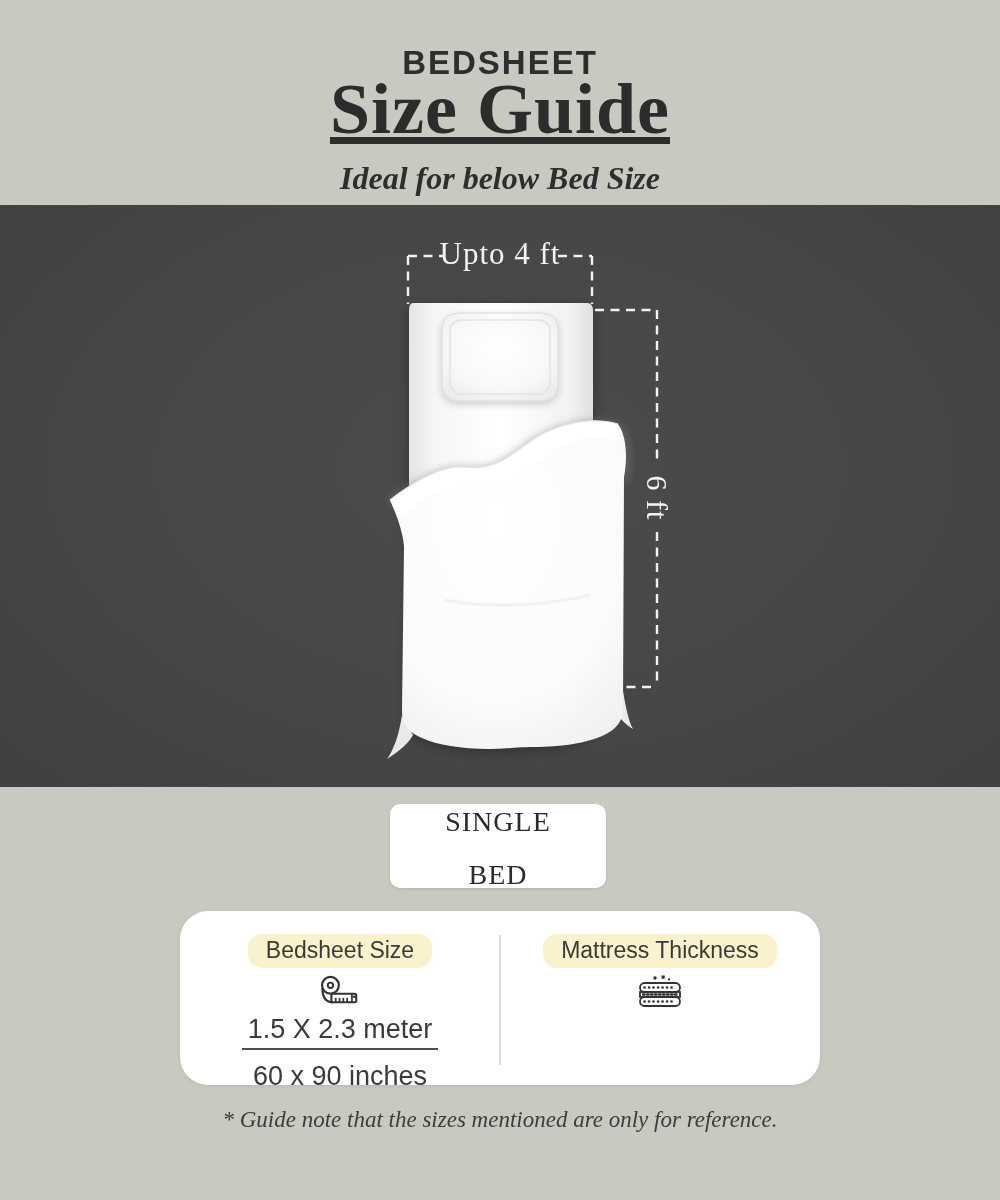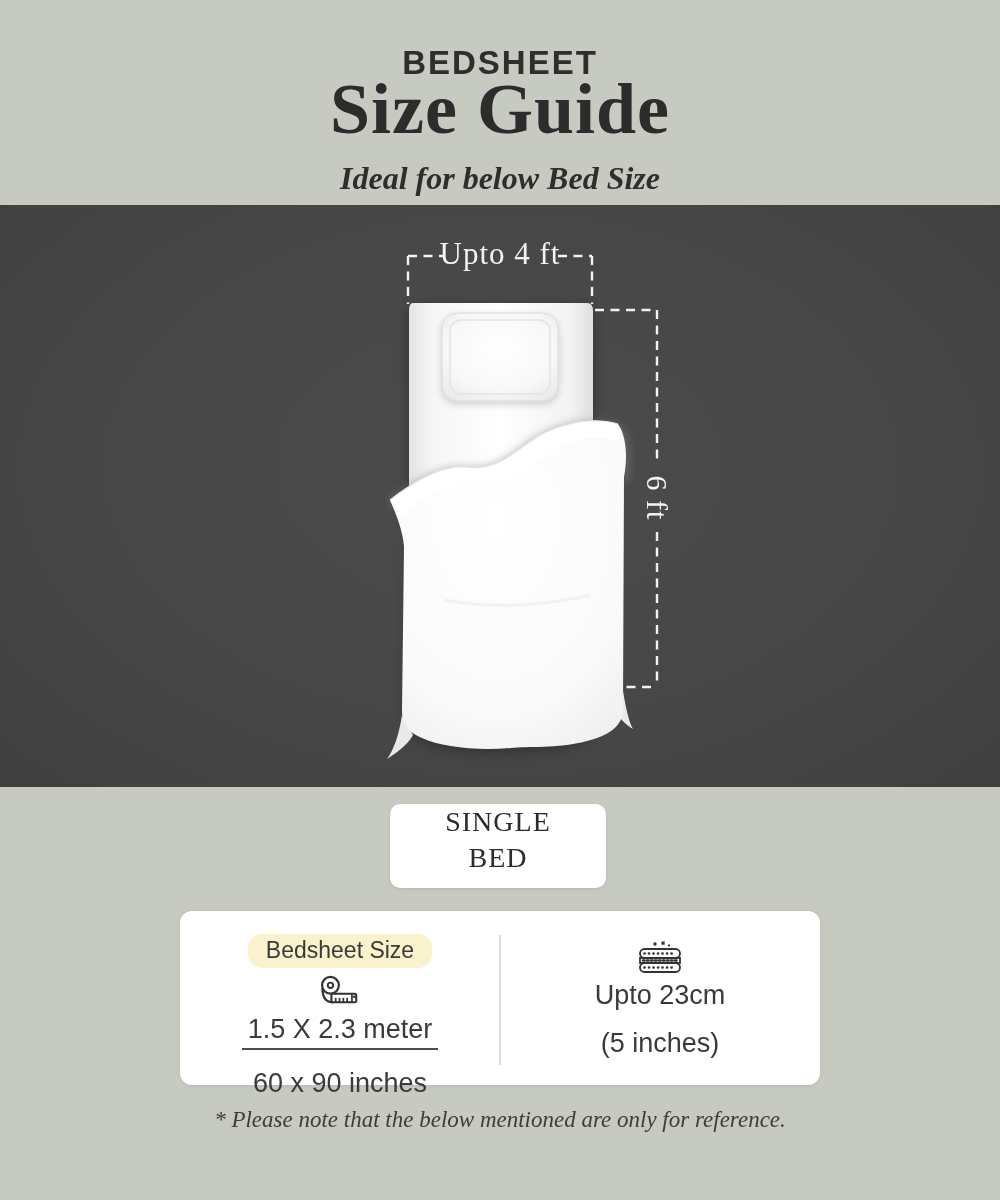--- a/index.html
+++ b/index.html
@@ -14,20 +14,21 @@
   .kicker {
     position:absolute; top:44px; left:0; width:100%;
     text-align:center;
     font-family:"Liberation Sans","DejaVu Sans",sans-serif;
     font-size:33px; font-weight:700; letter-spacing:2px; color:#2e2e2e;
   }
   .title {
     position:absolute; top:68px; left:0; width:100%;
     text-align:center; font-size:72px; font-weight:600; color:#2c2c2c;
     letter-spacing:1px;
+    text-decoration:underline;
   }
   .subtitle {
     position:absolute; top:160px; left:0; width:100%;
     text-align:center; font-style:italic; font-size:32px; font-weight:600; color:#2e2e2e;
   }
 
   
   .panel {
     position:absolute; left:0; top:205px; width:1000px; height:582px;
     background:radial-gradient(ellipse at 50% 45%, #4b4b4b 0%, #474747 55%, #404040 100%);
@@ -45,47 +46,47 @@
     transform:translate(-50%,-50%) rotate(90deg);
     font-size:30px; color:#f3f3f3; letter-spacing:1px; white-space:nowrap;
   }
 
   
   .bed-type-box {
     position:absolute; left:390px; top:804px; width:216px; height:84px;
     background:#ffffff; border-radius:10px;
     box-shadow:0 1px 3px rgba(0,0,0,0.10);
     display:flex; flex-direction:column; align-items:center; justify-content:flex-start;
-    font-size:28px; letter-spacing:1px; color:#2b2b2b; line-height:1.3;
+    font-size:28px; letter-spacing:1px; color:#2b2b2b; line-height:1.3;gap:17px;
   }
 
   
   .spec-card {
     position:absolute; left:180px; top:911px; width:640px; height:174px;
-    background:#ffffff; border-radius:12px;
+    background:#ffffff; border-radius:28px;
     box-shadow:0 1px 4px rgba(0,0,0,0.08);
     display:flex;
   }
   .spec-divider {
     position:absolute; left:50%; top:24px; bottom:20px; width:2px;
     background:#dcdcdc; transform:translateX(-50%);
   }
   .spec-col {
     width:50%; display:flex; flex-direction:column; align-items:center;
     padding-top:23px;
     font-family:"Liberation Sans","DejaVu Sans",sans-serif; color:#3a3a3a;
   }
   .pill {
     background:#f9f2cc; border-radius:14px; padding:3px 18px 4px;
     font-size:23px; white-space:nowrap;
   }
   .spec-icon { height:38px; margin-top:5px; display:flex; align-items:center; }
   .spec-values { margin-top:3px; text-align:center; font-size:27px; line-height:1.12; }
   .val-primary.underlined { border-bottom:2px solid #4c4c4c; padding:0 6px 4px; }
-  .val-secondary { padding-top:18px; }
+  .val-secondary { padding-top:11px; }
 
   
   .footnote {
     position:absolute; left:0; top:1103px; width:100%;
     text-align:center; font-style:italic; font-size:23px; color:#3d3d3d; line-height:1.5;
   }
 </style>
 </head>
 <body>
 
@@ -201,41 +202,38 @@
           <circle cx="36.8" cy="24" r="1.3" fill="#333333"></circle>
         </svg>
       </div>
       <div class="spec-values">
         <div class="val-primary underlined">1.5 X 2.3 meter</div>
         <div class="val-secondary">60 x 90 inches</div>
       </div>
     </div>
 
     <div class="spec-col">
+      <div class="pill">Mattress Thickness</div>
       <div class="spec-icon">
         <svg width="46" height="36" viewBox="0 0 46 36">
           <circle cx="18" cy="4" r="1.7" fill="#333333"></circle>
           <rect x="24.5" y="1.5" width="3.2" height="3.2" fill="#333333"></rect>
           <circle cx="32" cy="5.4" r="1.1" fill="#333333"></circle>
           <g fill="none" stroke="#333333" stroke-width="1.8">
             <rect x="3" y="9" width="40" height="9" rx="4.5"></rect>
             <rect x="3" y="18" width="40" height="5"></rect>
             <rect x="3" y="23" width="40" height="9" rx="4.5"></rect>
           </g>
           <g stroke="#333333" stroke-linecap="round">
             <line x1="7.5" y1="13.5" x2="38.5" y2="13.5" stroke-width="2.6" stroke-dasharray="0.1 4.4"></line>
             <line x1="6" y1="20.5" x2="40" y2="20.5" stroke-width="2.4" stroke-dasharray="1.6 2.4"></line>
             <line x1="7.5" y1="27.5" x2="38.5" y2="27.5" stroke-width="2.6" stroke-dasharray="0.1 4.4"></line>
           </g>
         </svg>
       </div>
-      <div class="spec-values">
-        <div class="val-primary">Upto 23cm</div>
-        <div class="val-secondary">(5 inches)</div>
-      </div>
     </div>
   </div>
 
   <div class="footnote">
-    <div>* Please note that the below mentioned are only for reference.</div>
+    <div>* Guide note that the sizes mentioned are only for reference.</div>
   </div>
 
 </div>
 
 </body></html>

